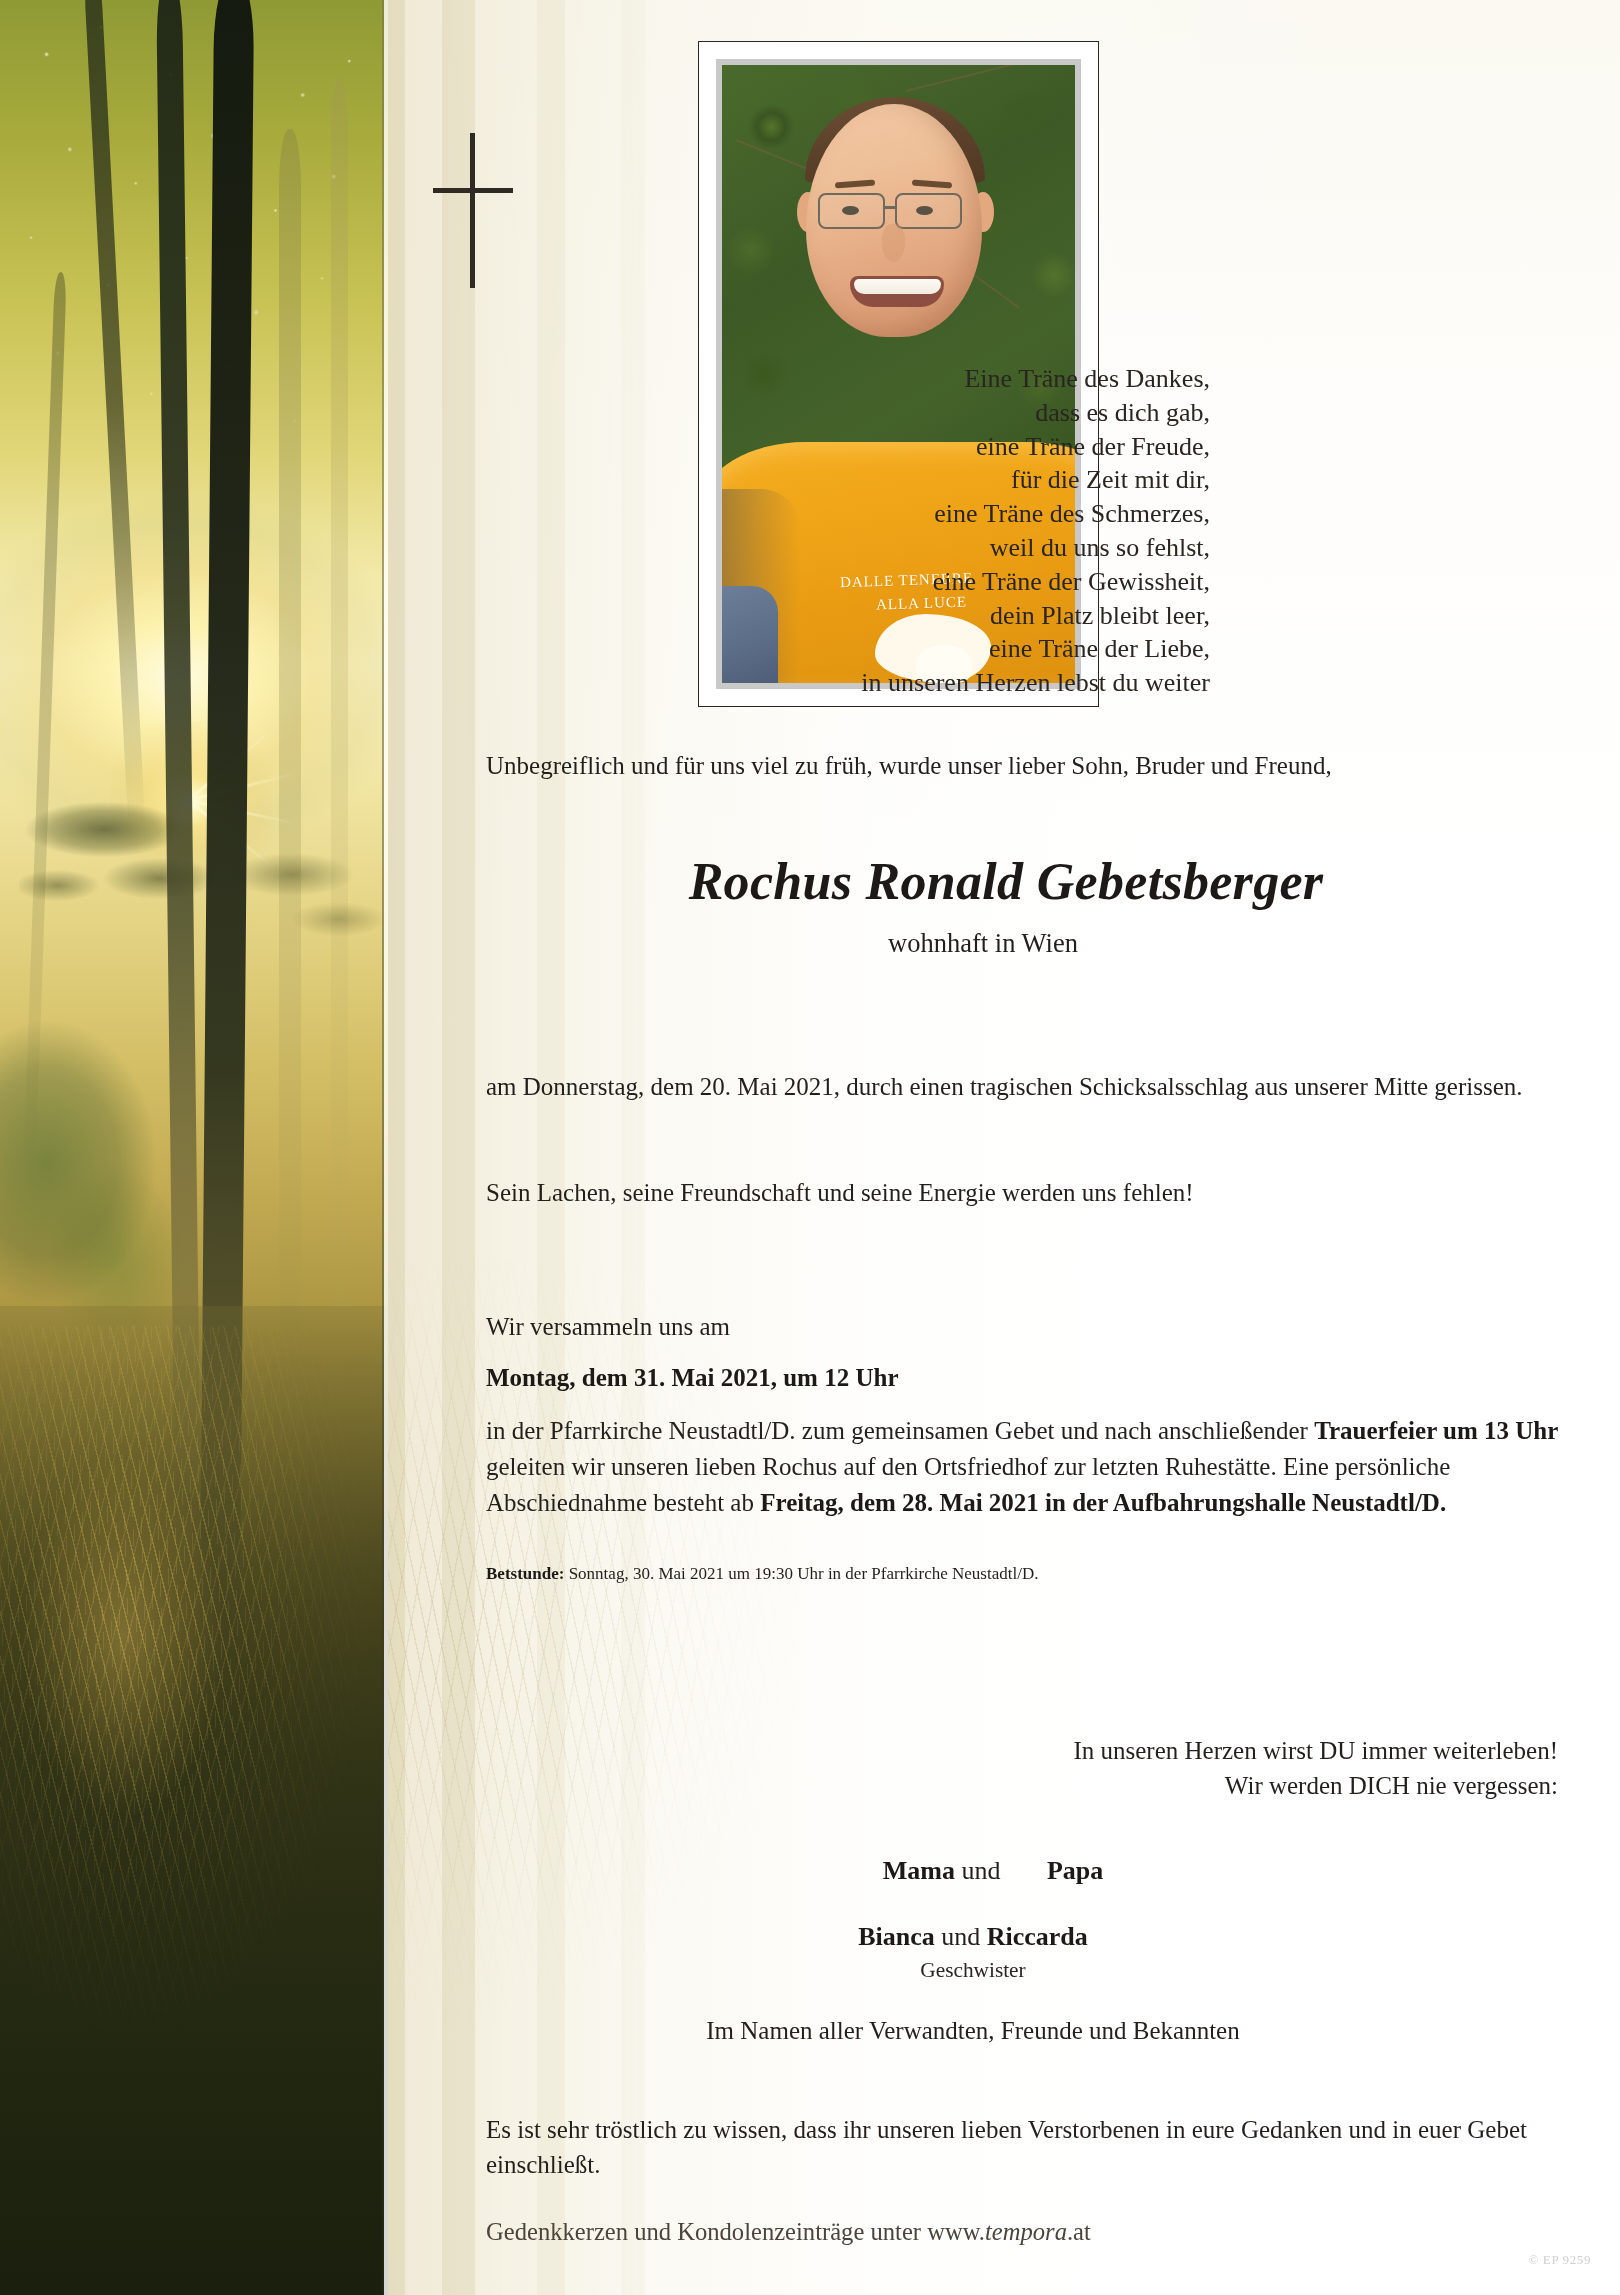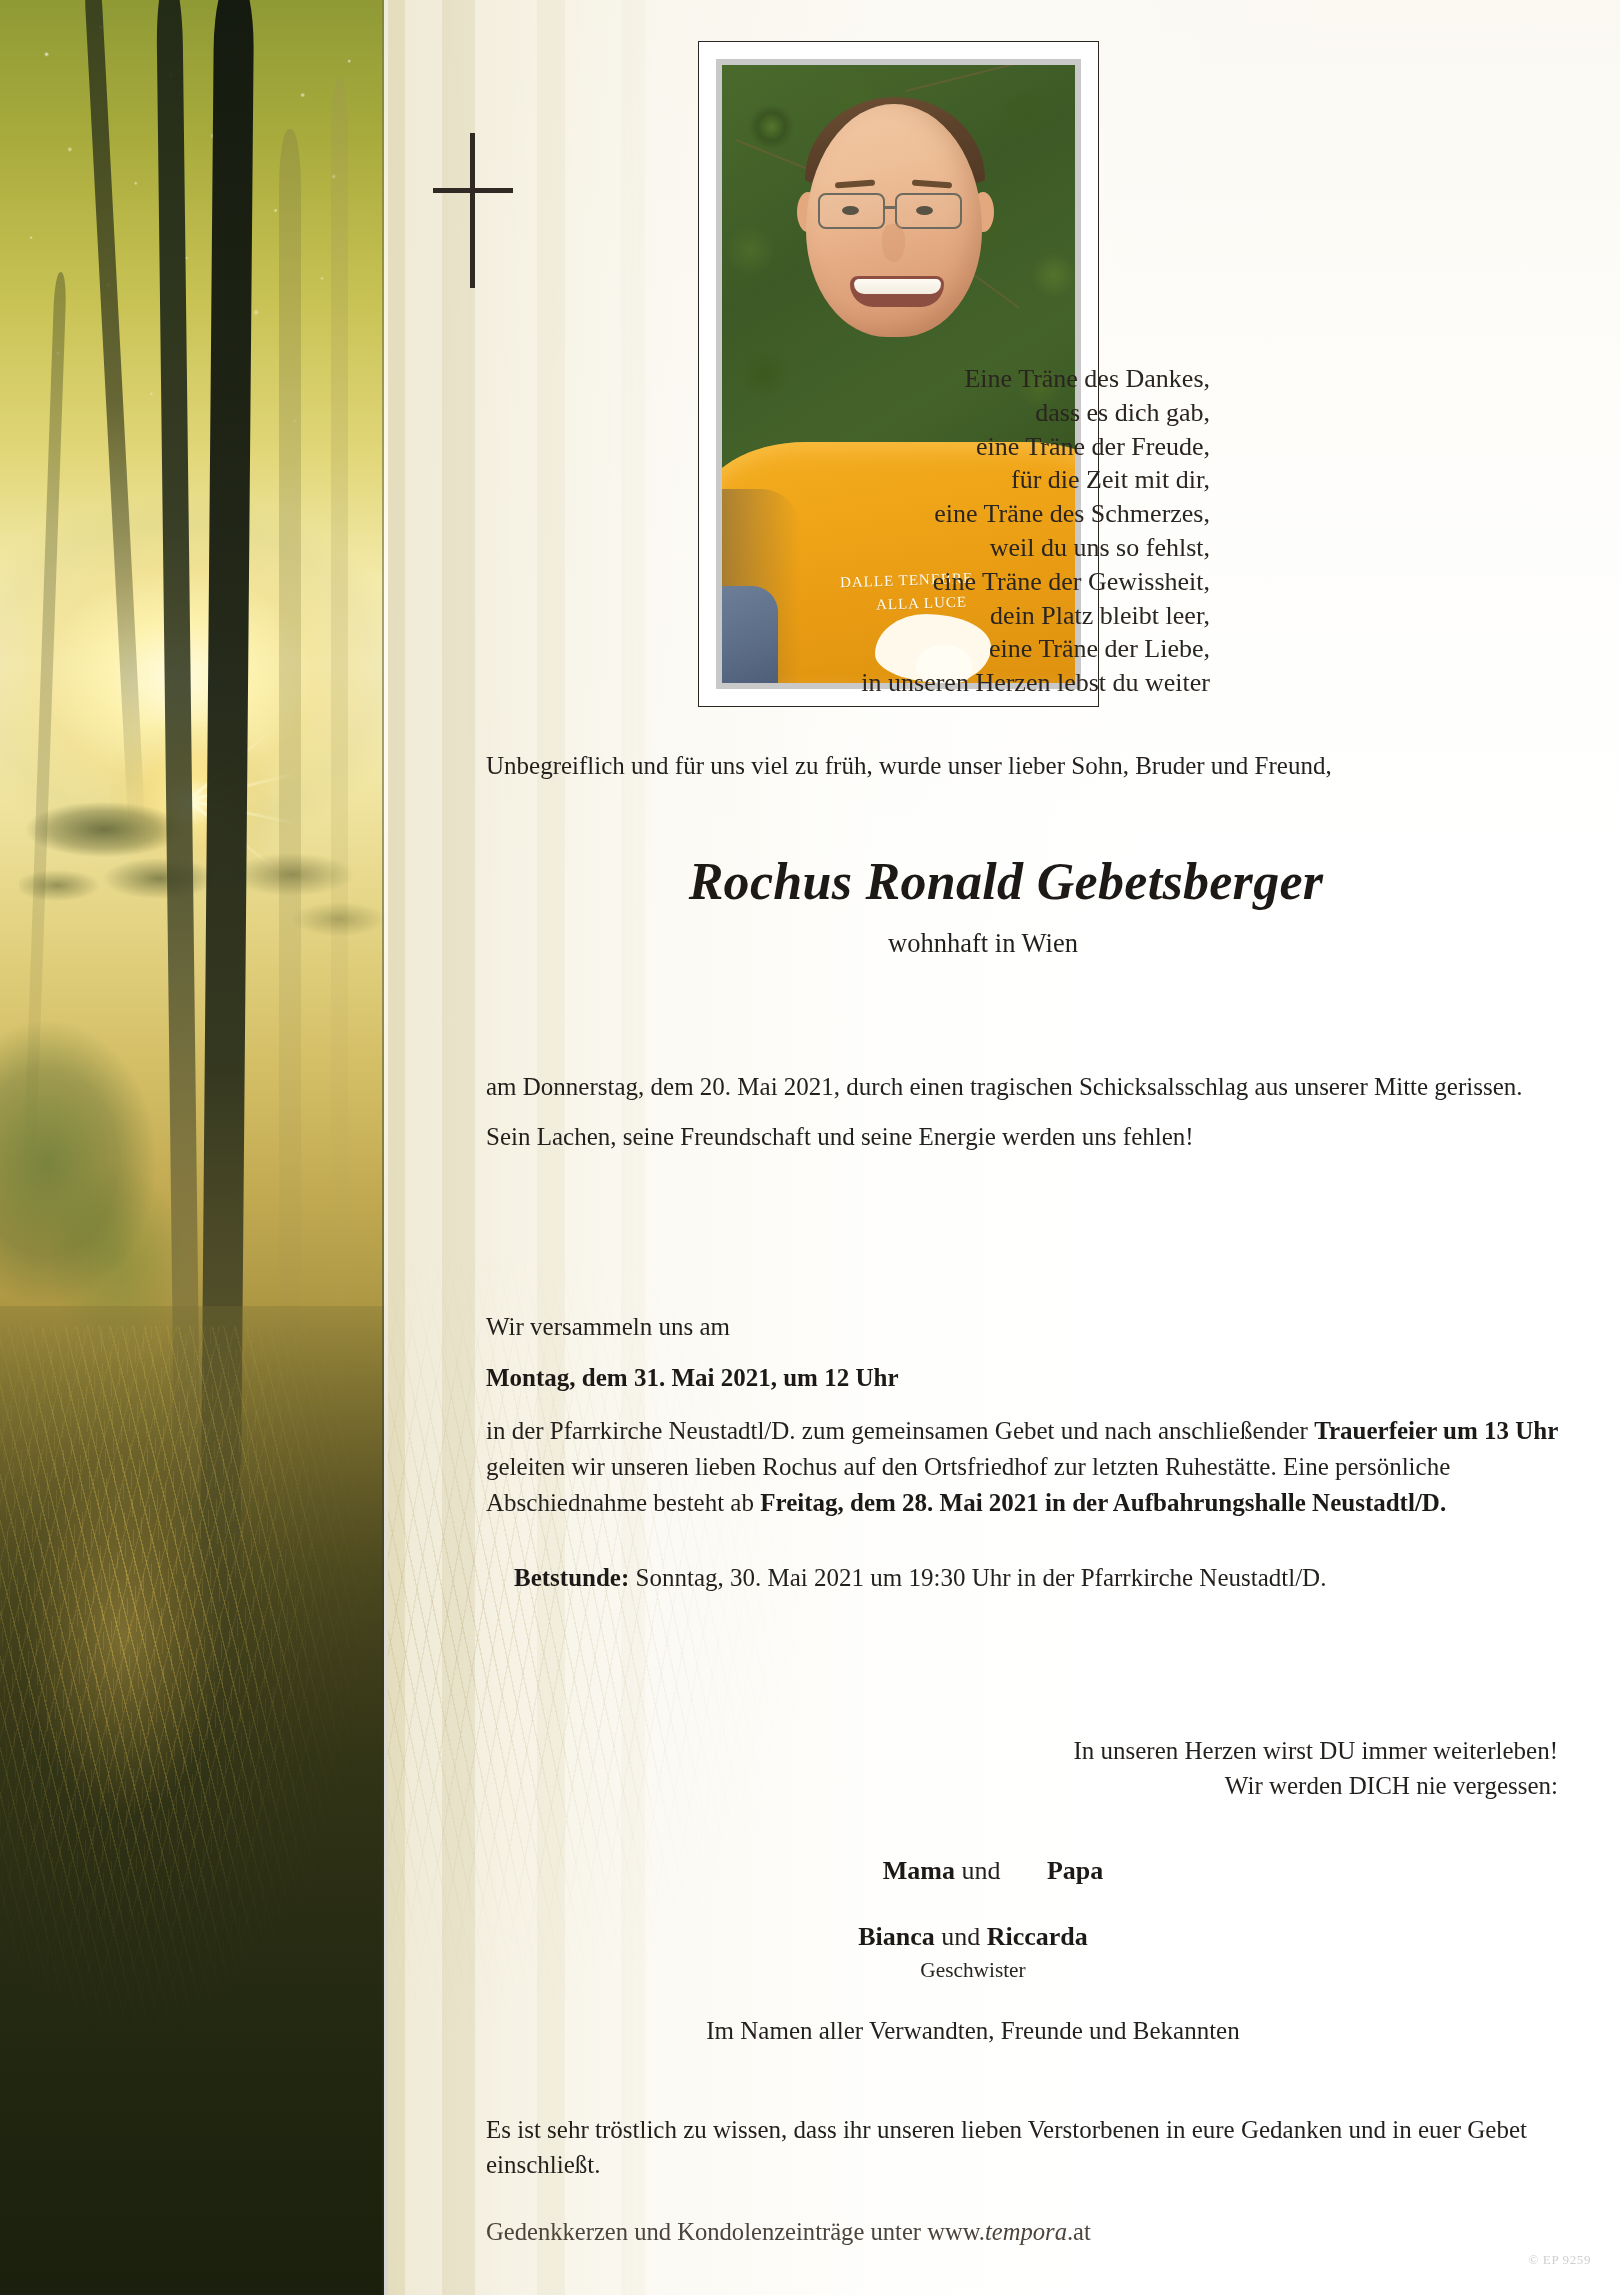--- a/index.html
+++ b/index.html
@@ -424,21 +424,21 @@
     position: absolute;
     left: 98px; top: 1070px;
     width: 1060px;
     font-size: 25px;
     line-height: 1.38;
     color: #231f1c;
   }
 
   .missed {
     position: absolute;
-    left: 98px; top: 1120px;
+    left: 98px; top: 1176px;
     width: 1060px;
     font-size: 25px;
     line-height: 1.38;
     color: #231f1c;
   }
 
   .gather-intro {
     position: absolute;
     left: 98px; top: 1313px;
     width: 1060px;
@@ -462,23 +462,22 @@
     font-size: 25px;
     line-height: 1.43;
     color: #231f1c;
   }
   .service b { font-weight: bold; color: #1c1916; }
 
   .betstunde {
     position: absolute;
     left: 98px; top: 1564px;
     width: 1099px;
-    font-size: 25px;
-    color: #231f1c;
-    margin-left: 28px;
+    font-size: 17px;
+    color: #231f1c;
   }
   .betstunde b { font-weight: bold; color: #1c1916; }
 
   .hearts {
     position: absolute;
     left: 0; top: 1733px;
     width: 1170px;
     text-align: right;
     font-size: 25px;
     line-height: 1.40;

